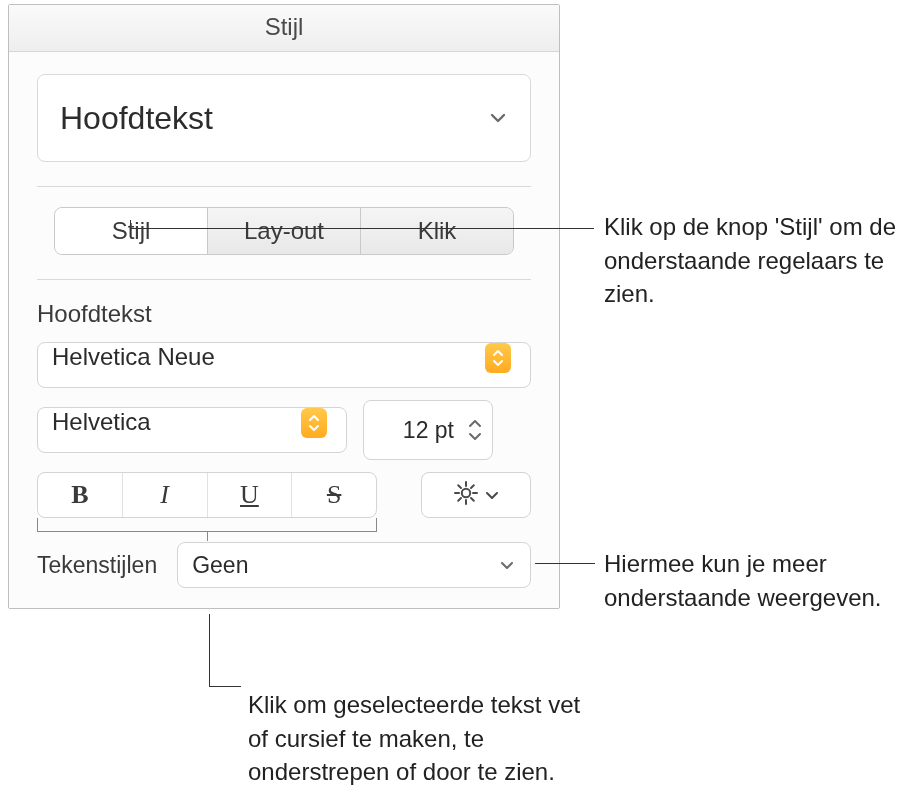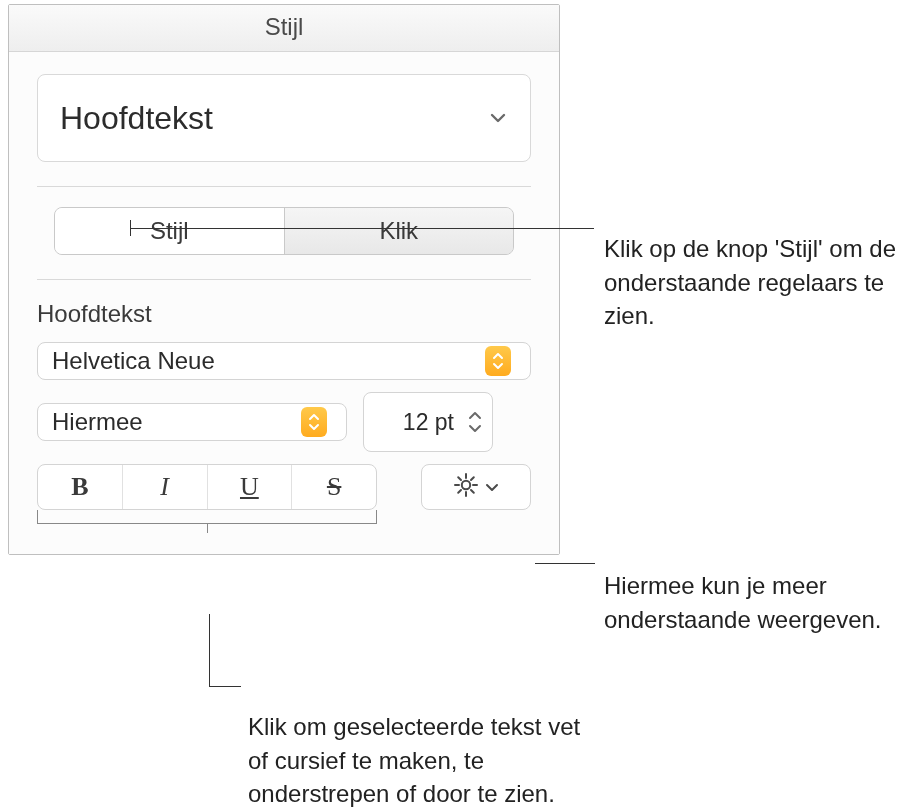--- a/index.html
+++ b/index.html
@@ -75,26 +75,26 @@
   .tab + .tab { border-left: 1px solid #c9c9c9; }
   .tab.active { background: #fff; }
   .section-label {
     font-size: 24px;
     color: #3a3a3a;
     margin-top: 8px;
     margin-bottom: 14px;
   }
   .row { display: flex; gap: 16px; margin-bottom: 12px; align-items: center; }
   .select {
-    height: 38px;
-    background: #fff;
-    border: 1px solid #d4d4d4;
-    border-radius: 8px;
-    display: flex;
-    align-items: center;
+    height: 46px;
+    background: #fff;
+    border: 1px solid #d4d4d4;
+    border-radius: 8px;
+    display: flex;
+    align-items: flex-start;
     justify-content: space-between;
     padding: 0 19px 0 14px;
     font-size: 24px;
     color: #2b2b2b;
     cursor: pointer;
     flex: 1;
   }
   .select .dd {
     width: 26px; height: 30px;
     border-radius: 6px;
@@ -193,21 +193,20 @@
     padding: 0 10px 0 14px;
     font-size: 23px;
     color: #2b2b2b;
     cursor: pointer;
   }
   .callout {
     position: absolute;
     font-size: 24px;
     line-height: 1.4;
     color: #222;
-    margin-top: 22px;
   }
   .callout-line {
     position: absolute;
     height: 1px;
     background: #333;
   }
   .callout-line.has-tick:before {
     content: ""; position: absolute; left: 0; top: -8px; width: 1px; height: 16px; background: #333;
   }
   .b { font-weight: 700; }
@@ -227,41 +226,42 @@
         <svg viewBox="0 0 20 20">
             <path d="M4 7l6 6 6-6" fill="none" stroke="#6a6a6a" stroke-width="2.4" stroke-linecap="round" stroke-linejoin="round"></path>
           </svg>
       </span>
     </div>
 
     <div class="divider"></div>
 
     <div class="tabs">
       <div class="tab active">Stijl</div>
+      <div class="tab">Lay-out</div>
       <div class="tab">Klik</div>
     </div>
 
     <div class="divider"></div>
 
     <div class="section-label">Hoofdtekst</div>
 
     <div class="row">
       <div class="select" style="flex:1">
         <span>Helvetica Neue</span>
         <span class="dd">
           <svg viewBox="0 0 14 18">
               <path d="M3 6l4-4 4 4M3 12l4 4 4-4" fill="none" stroke="#fff" stroke-width="2" stroke-linecap="round" stroke-linejoin="round"></path>
             </svg>
         </span>
       </div>
     </div>
 
     <div class="row">
       <div class="select" style="width:310px;flex:0 0 310px">
-        <span>Hiermee</span>
+        <span>Helvetica</span>
         <span class="dd">
           <svg viewBox="0 0 14 18">
               <path d="M3 6l4-4 4 4M3 12l4 4 4-4" fill="none" stroke="#fff" stroke-width="2" stroke-linecap="round" stroke-linejoin="round"></path>
             </svg>
         </span>
       </div>
       <div class="stepper-field">
         <span class="val">12 pt</span>
         <div class="stepper">
           <span class="step">
@@ -299,20 +299,31 @@
               <path d="M2 3l5 5 5-5" fill="none" stroke="#4a4a4a" stroke-width="2" stroke-linecap="round" stroke-linejoin="round"></path>
             </svg>
         </span>
       </div>
     </div>
 
     <div class="bracket-container">
       <div class="bracket"></div>
     </div>
 
+    <div class="char-row">
+      <span class="char-label">Tekenstijlen</span>
+      <div class="char-select">
+        <span>Geen</span>
+        <span class="plain-dd">
+          <svg viewBox="0 0 14 10">
+              <path d="M2 3l5 5 5-5" fill="none" stroke="#6a6a6a" stroke-width="2" stroke-linecap="round" stroke-linejoin="round"></path>
+            </svg>
+        </span>
+      </div>
+    </div>
 
   </div>
 </div>
 
 <div class="callout" style="left:604px; top:210px; width:300px">Klik op de knop 'Stijl' om de onderstaande regelaars te zien.</div>
 <div class="callout-line has-tick" style="left:130px; top:228px; width:464px"></div>
 
 <div class="callout" style="left:604px; top:547px; width:310px">Hiermee kun je meer onderstaande weergeven.</div>
 <div class="callout-line" style="left:535px; top:563px; width:60px"></div>
 

